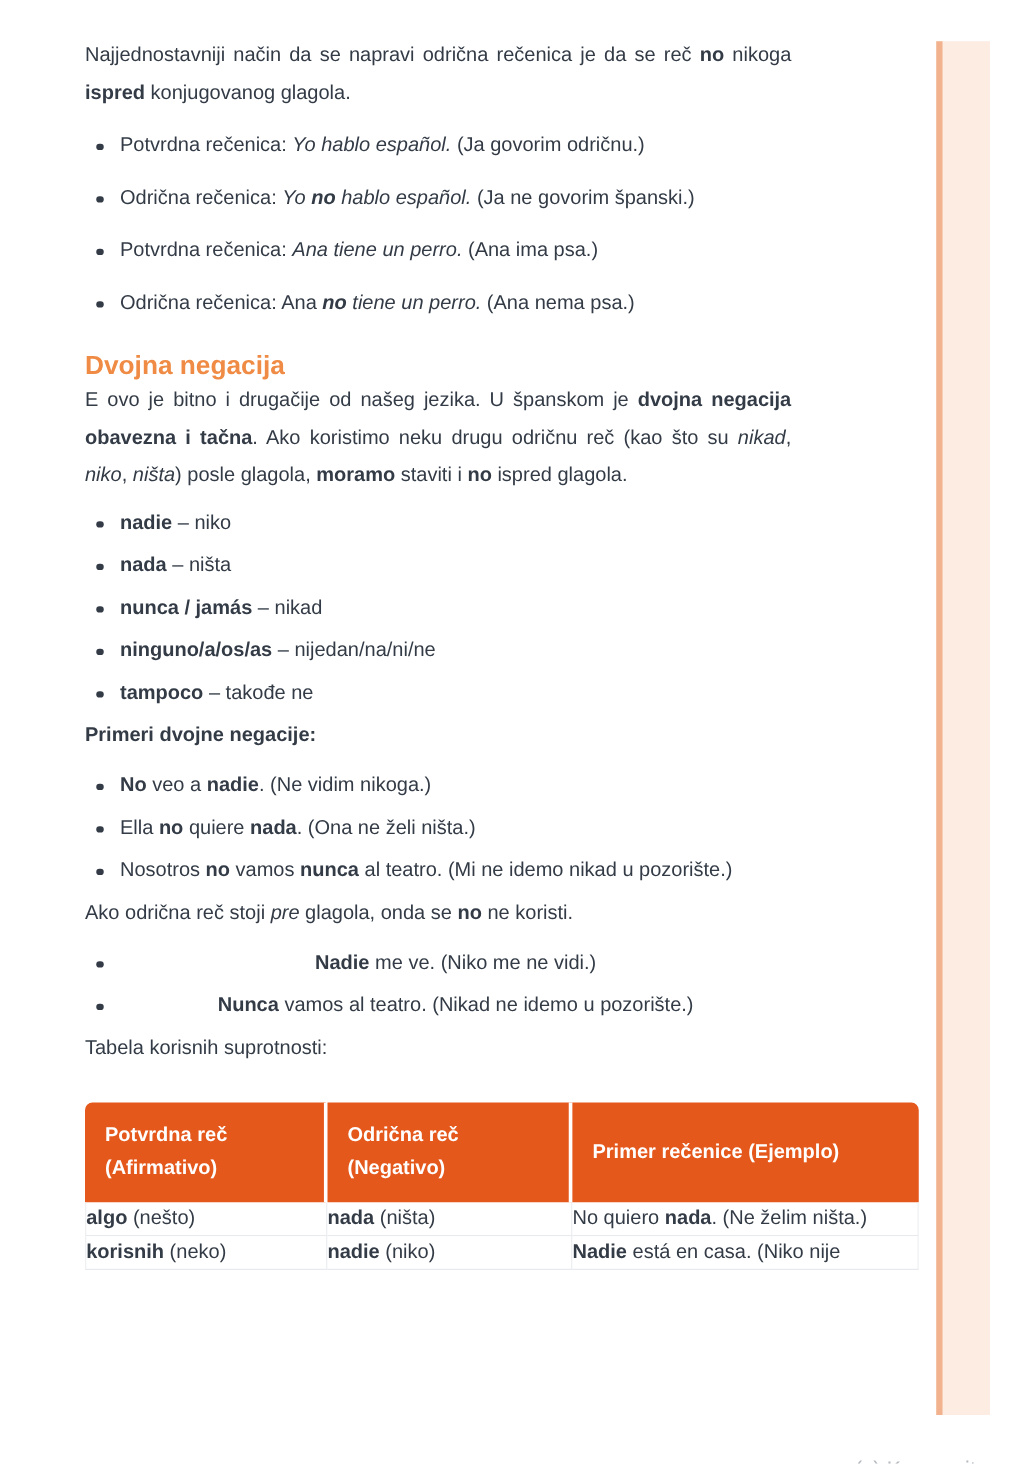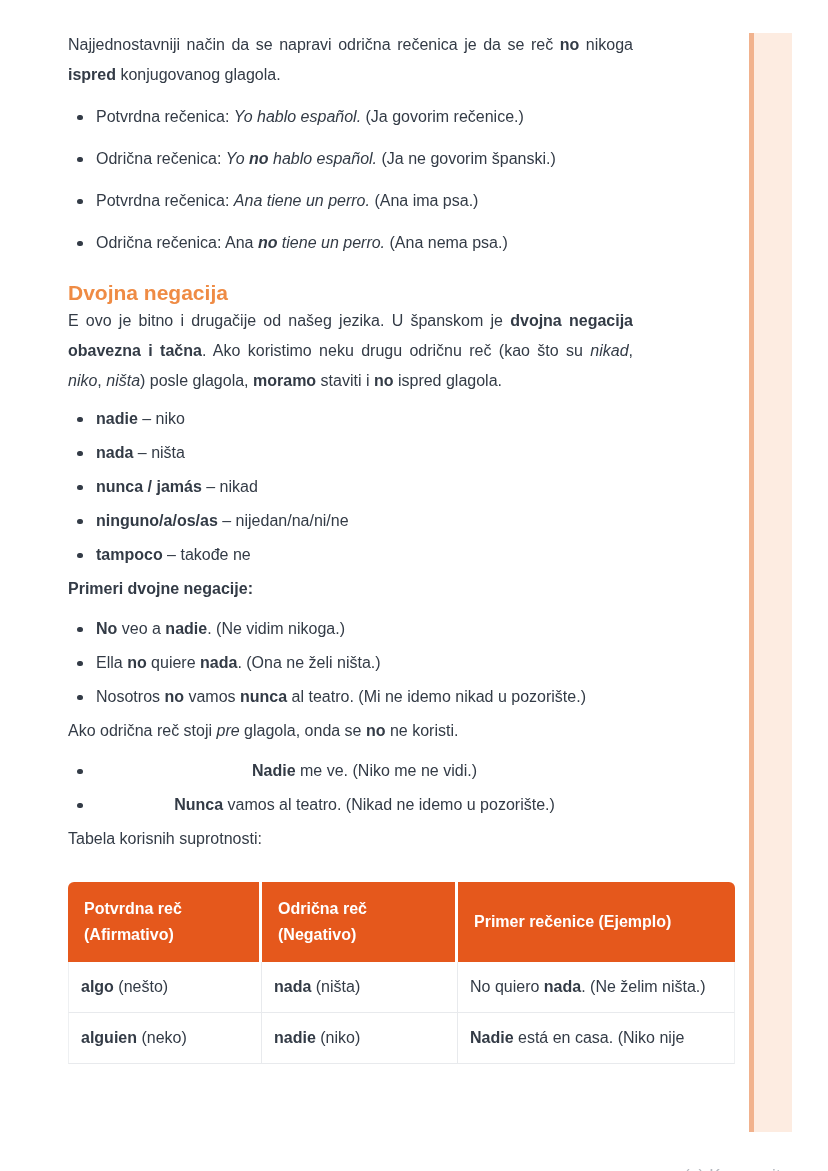--- a/index.html
+++ b/index.html
@@ -33,40 +33,40 @@
   .ul3 li{margin-bottom:4px;}
   .ul4{margin-top:10px;text-align:center;}
   .ul4 li{margin-bottom:4px;}
   table{border-collapse:separate;border-spacing:0;table-layout:fixed;width:565px;
     margin-top:28px;font-size:16px;}
   th{background:#e5581c;color:#ffffff;font-weight:700;text-align:left;
     padding:14px 16px;line-height:26px;vertical-align:middle;}
   th.c1{width:159px;border-right:3px solid #ffffff;border-top-left-radius:6px;}
   th.c2{width:161px;border-right:3px solid #ffffff;}
   th.c3{width:245px;border-top-right-radius:6px;}
-  td{background:#ffffff;padding:12px;line-height:26px;vertical-align:middle;
+  td{background:#ffffff;padding:0;line-height:26px;vertical-align:middle;
     border-bottom:1px solid #e8eaed;}
   td:first-child{border-left:1px solid #eef0f2;}
   td:last-child{border-right:1px solid #eef0f2;}
   td.divr{border-right:1px solid #e8eaed;}
 </style>
 </head>
 <body>
 
 <div class="page">
 
   <div class="stripe"></div>
 
   <div class="clip">
     <div class="content">
 
       <p class="p1 justify"><span>Najjednostavniji način da se napravi odrična rečenica je da se reč </span><span style="font-weight: 700;">no</span><span> nikoga </span><span style="font-weight: 700;">ispred</span><span> konjugovanog glagola.</span></p>
 
       <ul class="ul1">
-        <li><span>Potvrdna rečenica: </span><span style="font-style: italic;">Yo hablo español.</span><span> (Ja govorim rečenice.)</span></li>
+        <li><span>Potvrdna rečenica: </span><span style="font-style: italic;">Yo hablo español.</span><span> (Ja govorim odričnu.)</span></li>
         <li><span>Odrična rečenica: </span><span style="font-style: italic;">Yo </span><span style="font-weight: 700; font-style: italic;">no</span><span style="font-style: italic;"> hablo español.</span><span> (Ja ne govorim španski.)</span></li>
         <li><span>Potvrdna rečenica: </span><span style="font-style: italic;">Ana tiene un perro.</span><span> (Ana ima psa.)</span></li>
         <li><span>Odrična rečenica: </span><span style="">Ana </span><span style="font-weight: 700; font-style: italic;">no</span><span style="font-style: italic;"> tiene un perro.</span><span> (Ana nema psa.)</span></li>
       </ul>
 
       <h2 class="h2">Dvojna negacija</h2>
 
       <p class="p2 justify"><span>E ovo je bitno i drugačije od našeg jezika. U španskom je </span><span style="font-weight: 700;">dvojna negacija obavezna i tačna</span><span>. Ako koristimo neku drugu odričnu reč (kao što su </span><span style="font-style: italic;">nikad</span><span>, </span><span style="font-style: italic;">niko</span><span>, </span><span style="font-style: italic;">ništa</span><span>) posle glagola, </span><span style="font-weight: 700;">moramo</span><span> staviti i </span><span style="font-weight: 700;">no</span><span> ispred glagola.</span></p>
 
       <ul class="ul2">
@@ -102,21 +102,21 @@
             <th class="c3">Primer rečenice (Ejemplo)</th>
           </tr>
         </thead>
         <tbody>
           <tr>
             <td class="divr"><span style="font-weight: 700;">algo</span><span> (nešto)</span></td>
             <td class="divr"><span style="font-weight: 700;">nada</span><span> (ništa)</span></td>
             <td><span>No quiero </span><span style="font-weight: 700;">nada</span><span>. (Ne želim ništa.)</span></td>
           </tr>
           <tr>
-            <td class="divr"><span style="font-weight: 700;">alguien</span><span> (neko)</span></td>
+            <td class="divr"><span style="font-weight: 700;">korisnih</span><span> (neko)</span></td>
             <td class="divr"><span style="font-weight: 700;">nadie</span><span> (niko)</span></td>
             <td><span style="font-weight: 700;">Nadie</span><span> está en casa. (Niko nije</span></td>
           </tr>
         </tbody>
       </table>
 
     </div>
   </div>
 
   <div class="watermark">(c) Knowunity 2025</div>

